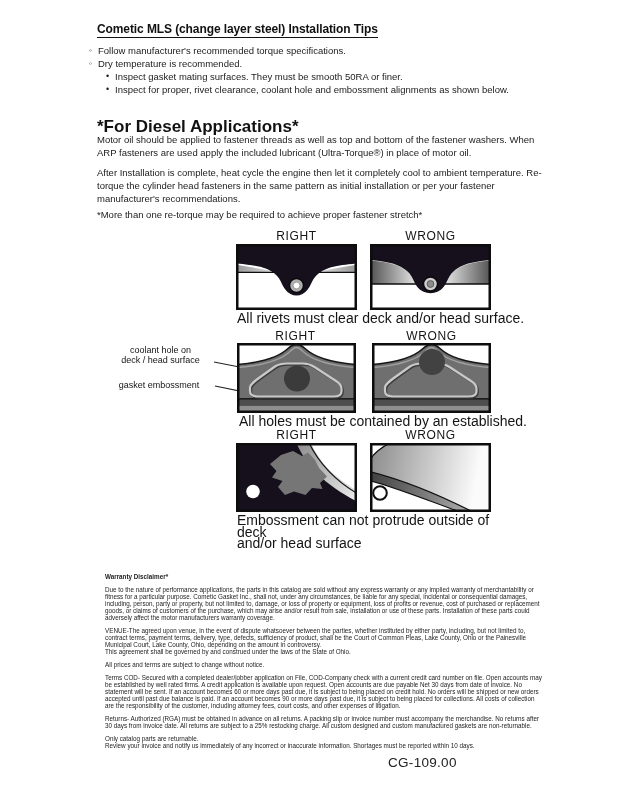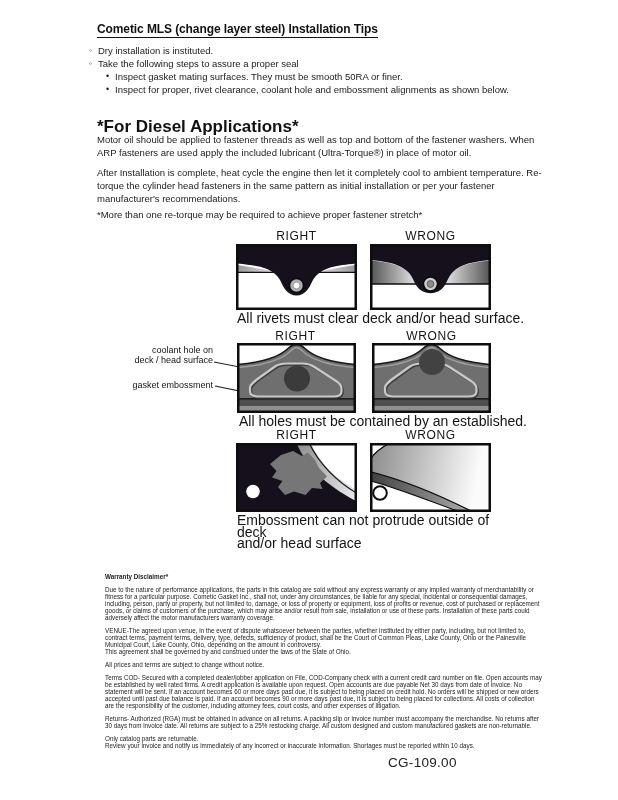--- a/index.html
+++ b/index.html
@@ -13,36 +13,36 @@
   .tip-row .marker{display:inline-block;width:9px;font-size:8px;vertical-align:top;}
   .tip-sub{margin-left:17px;}
   .tip-sub .marker{font-size:9px;}
   .diesel-h{left:97px;top:117px;font-size:17px;font-weight:bold;color:#111;}
   .body-p{left:97px;width:447px;font-size:9.5px;line-height:13px;}
   .p1{top:133px;} .p2{top:166px;} .p3{top:208px;}
   .dg-label{font-size:12px;letter-spacing:0.6px;color:#141414;text-align:center;width:121px;}
   .dg-caption{font-size:14px;color:#141414;line-height:11.5px;white-space:pre-line;}
   .dbox{position:absolute;display:block;}
   .callout{font-size:9px;color:#141414;line-height:10px;}
-  .co-right{text-align:right;white-space:pre-line;}
+  .co-right{text-align:center;white-space:pre-line;}
   .legal{left:105px;top:573px;width:440px;font-size:6.3px;line-height:7px;color:#1c1c1c;}
   .legal-h{font-weight:bold;margin:0 0 5px 0;}
   .legal p{margin:0 0 6px 0;white-space:pre-line;}
   .page-code{left:388px;top:755px;font-size:13.5px;letter-spacing:0.3px;color:#222;}
 </style>
 </head>
 <body>
 
 <div class="page">
 
   <div class="abs title">Cometic MLS (change layer steel) Installation Tips</div>
 
   <div class="abs tips">
-    <div class="tip-row"><span class="marker">◦</span><span>Dry installation is instituted.</span></div>
-    <div class="tip-row"><span class="marker">◦</span><span>Take the following steps to assure a proper seal</span></div>
+    <div class="tip-row"><span class="marker">◦</span><span>Follow manufacturer's recommended torque specifications.</span></div>
+    <div class="tip-row"><span class="marker">◦</span><span>Dry temperature is recommended.</span></div>
     <div class="tip-row tip-sub"><span class="marker">•</span><span>Inspect gasket mating surfaces.  They must be smooth 50RA or finer.</span></div>
     <div class="tip-row tip-sub"><span class="marker">•</span><span>Inspect for proper, rivet clearance, coolant hole and embossment alignments as shown below.</span></div>
   </div>
 
   <div class="abs diesel-h">*For Diesel Applications*</div>
   <div class="abs body-p p1">Motor oil should be applied to fastener threads as well as top and bottom of the fastener washers. When ARP fasteners are used apply the included lubricant (Ultra-Torque®) in place of motor oil.</div>
   <div class="abs body-p p2">After Installation is complete, heat cycle the engine then let it completely cool to ambient temperature. Re-torque the cylinder head fasteners in the same pattern as initial installation or per your fastener manufacturer's recommendations.</div>
   <div class="abs body-p p3">*More than one re-torque may be required to achieve proper fastener stretch*</div>
 
   <div class="abs dg-label" style="left:236px;top:229px;">RIGHT</div>

